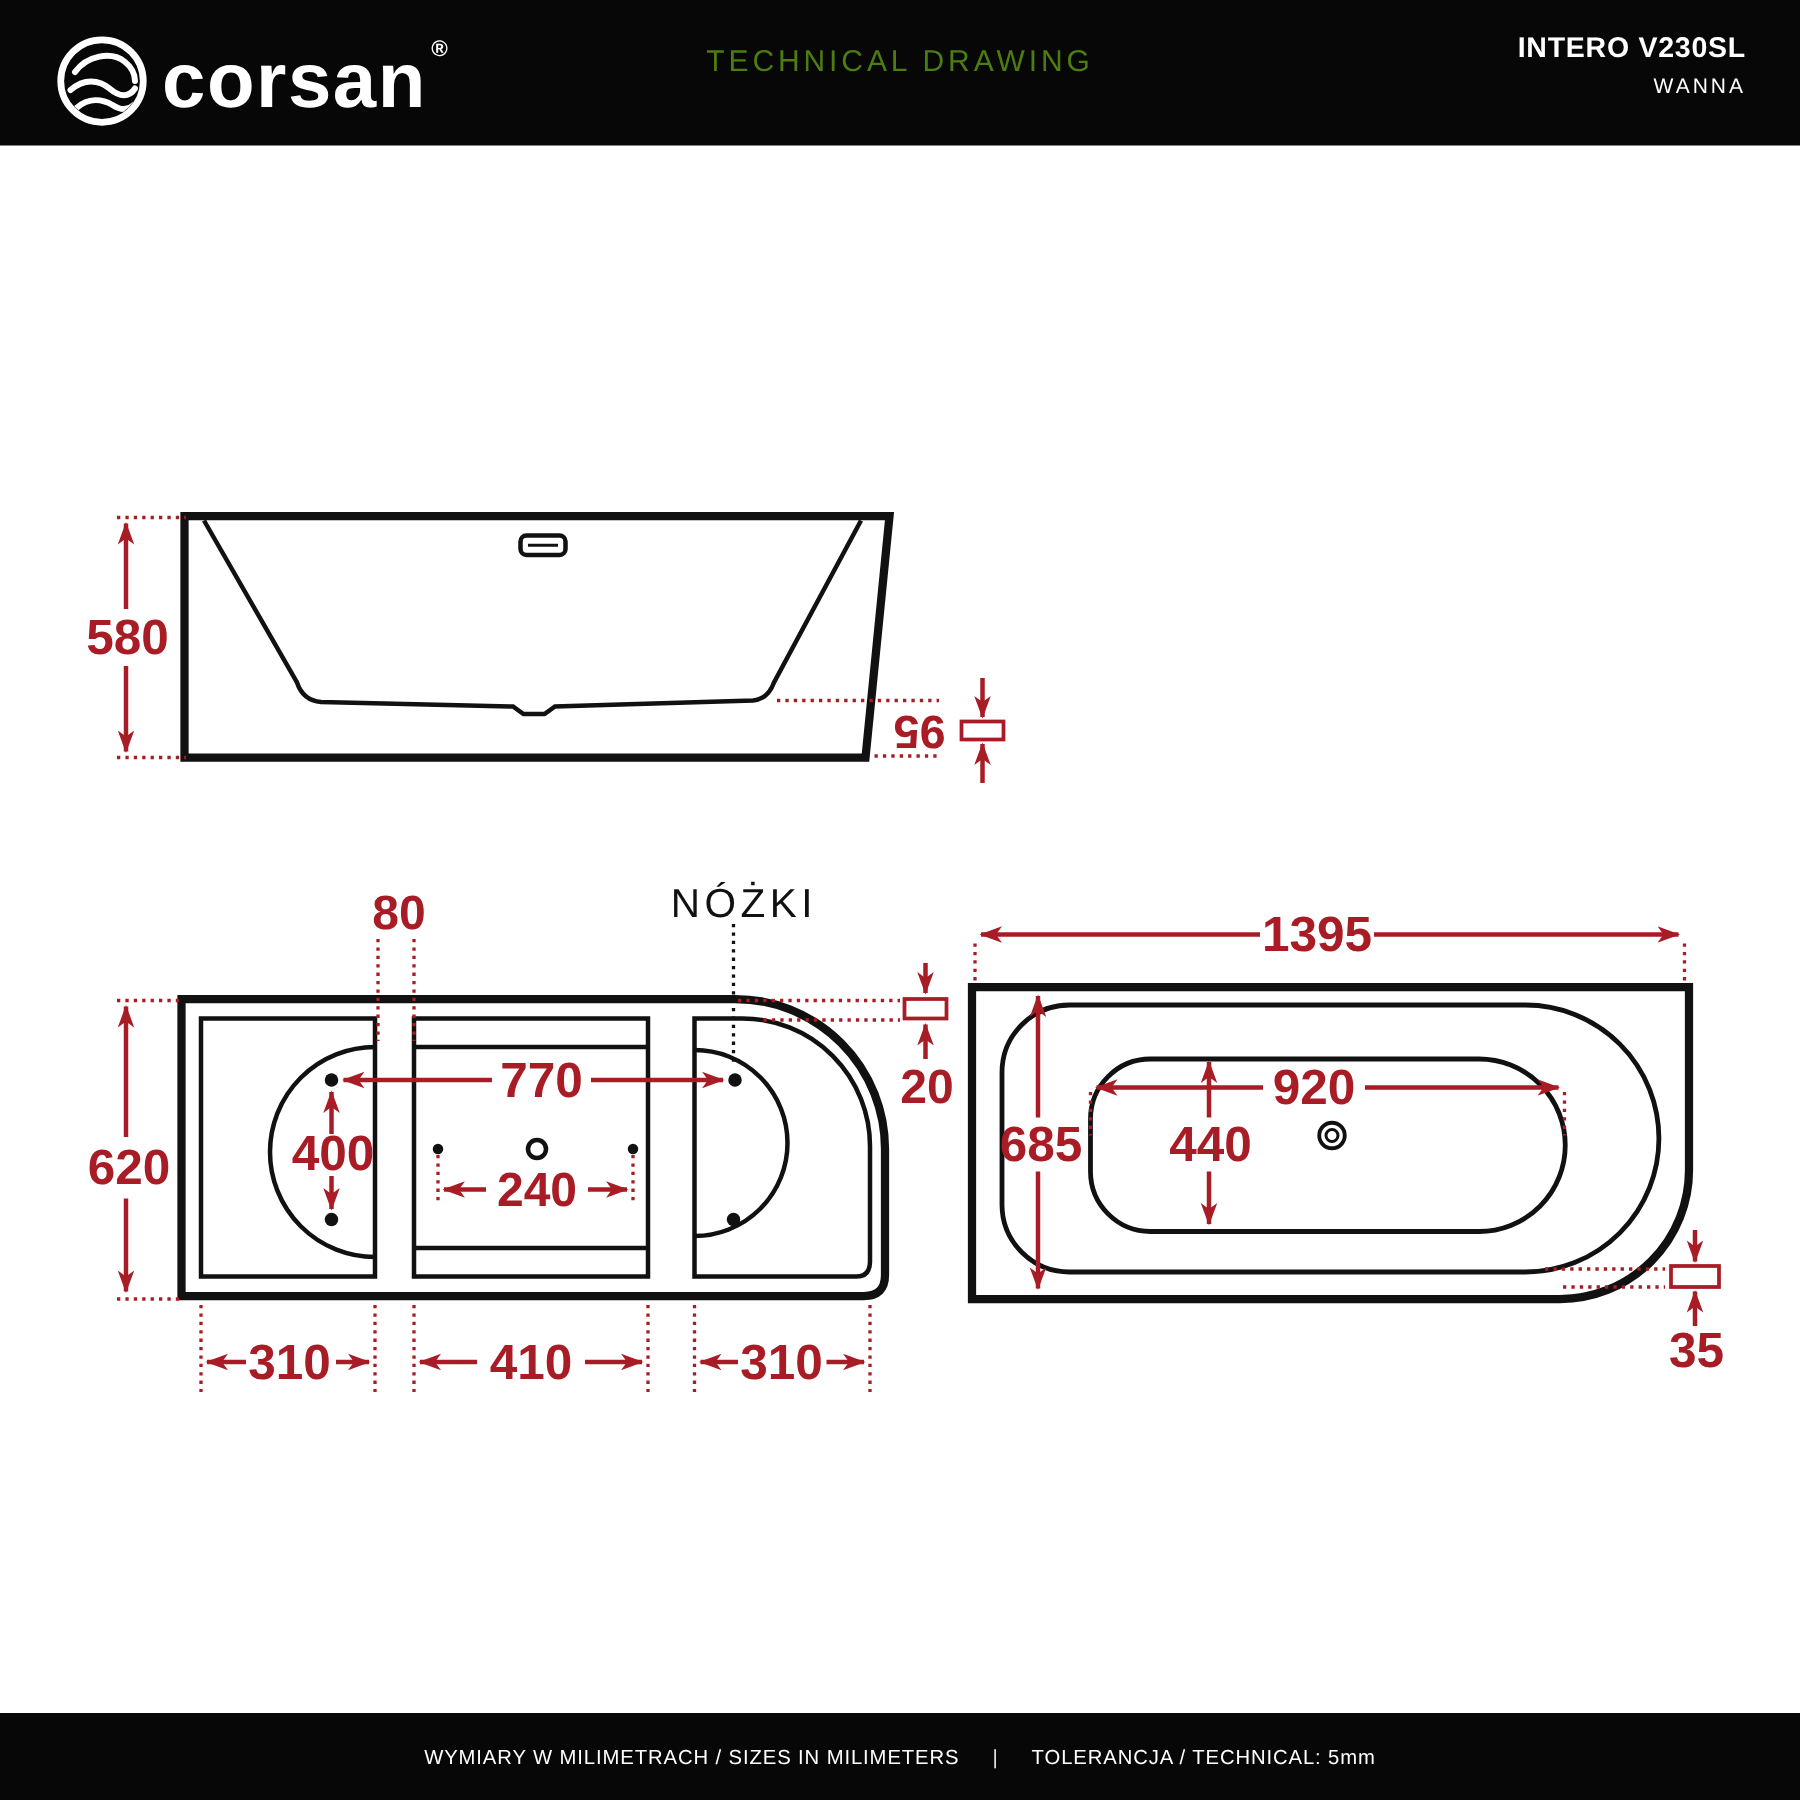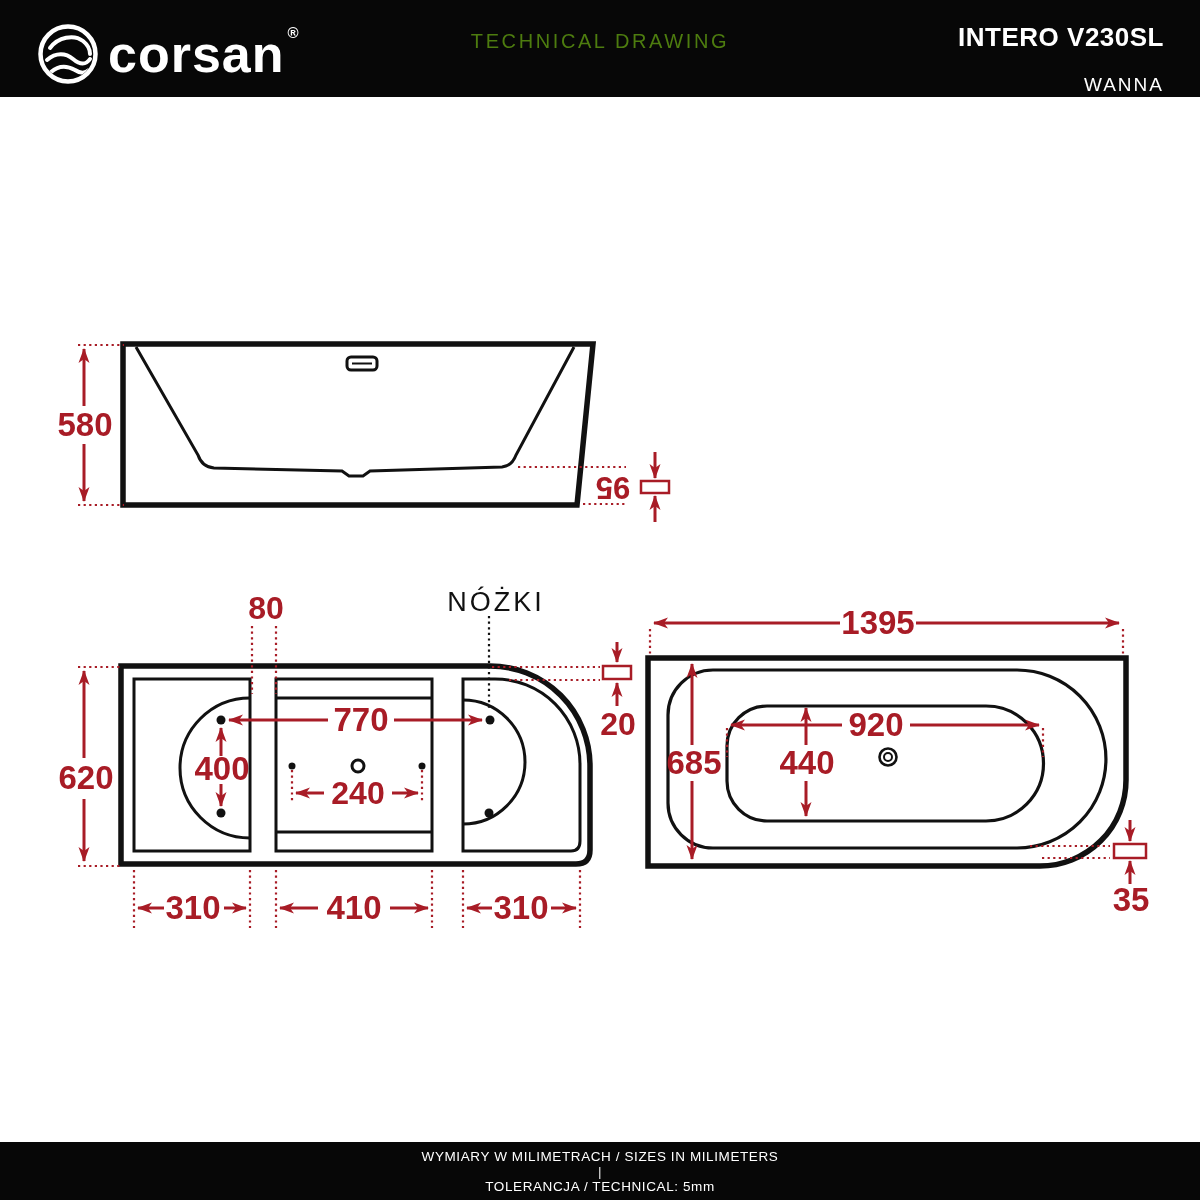--- a/index.html
+++ b/index.html
@@ -9,24 +9,24 @@
   .bar{position:absolute;left:0;width:1200px;background:#070707;color:#ffffff;}
   #header{top:0;height:97px;}
   #footer{top:1142px;height:58px;display:flex;align-items:center;justify-content:center;}
   .logo-wrap{position:absolute;left:36px;top:22px;display:flex;align-items:flex-start;}
   .brand{font-size:52px;font-weight:600;letter-spacing:1px;color:#fff;line-height:64px;margin-left:8px;}
   .regmark{font-size:15px;font-weight:600;margin-left:3px;margin-top:2px;}
   .head-center{position:absolute;left:0;right:0;top:24px;text-align:center;}
   .head-center .l1{font-size:18px;font-weight:700;letter-spacing:1px;}
   .head-center .l2{font-size:20px;font-weight:400;letter-spacing:2.6px;margin-top:6px;color:#4d7c0f;}
   .head-right{position:absolute;right:36px;top:22px;text-align:right;}
-  .head-right .l1{font-size:26px;font-weight:700;letter-spacing:0.5px;}
-  .head-right .l2{font-size:19px;font-weight:500;letter-spacing:2px;margin-top:21px;}
+  .head-right .l1{font-size:19px;font-weight:700;letter-spacing:0.5px;}
+  .head-right .l2{font-size:14px;font-weight:500;letter-spacing:2px;margin-top:5px;}
   
-  #footer{font-size:13.5px;letter-spacing:0.6px;font-weight:500;flex-direction:column;}
+  #footer{font-size:13.5px;letter-spacing:0.6px;font-weight:500;}
   #footer .sep{margin:0 22px;color:#e8e8e8;}
   
   #drawing{position:absolute;left:0;top:0;}
   .blk{stroke:#111111;fill:none;}
   .red{stroke:#a81c26;fill:none;}
   text.dim{font-family:"Liberation Sans",sans-serif;font-weight:700;fill:#a81c26;}
   text.lbl{font-family:"Liberation Sans",sans-serif;font-weight:500;fill:#111111;}
 </style>
 </head>
 <body>

